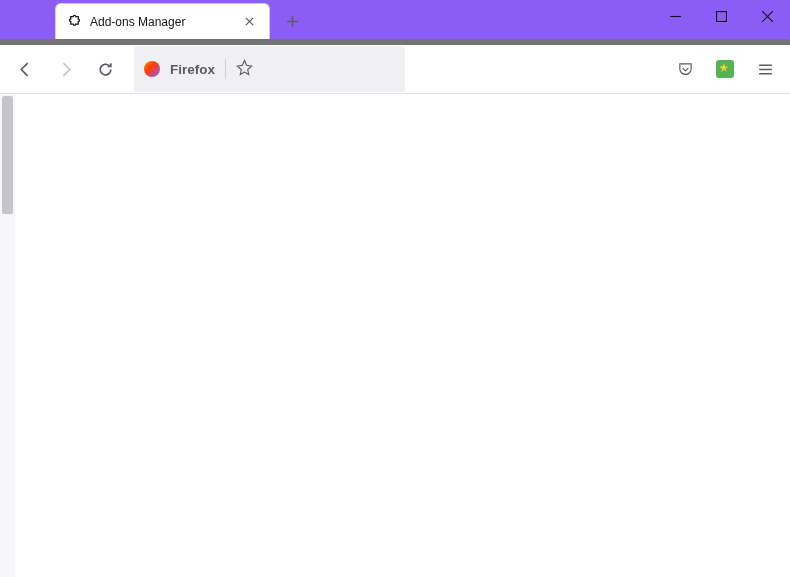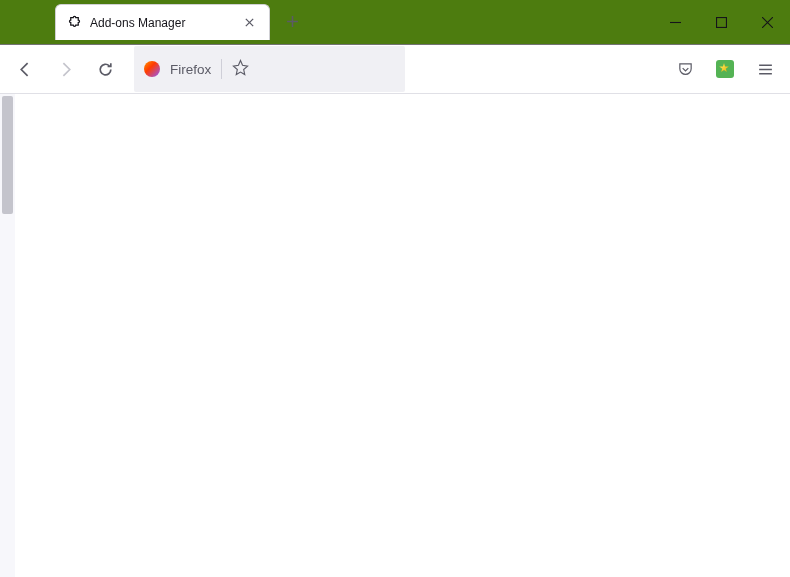--- a/index.html
+++ b/index.html
@@ -1,32 +1,32 @@
 <!DOCTYPE html>
 <html><head>
 <meta charset="utf-8">
 <style>
 * { margin: 0; padding: 0; box-sizing: border-box; font-family: "Segoe UI", Arial, sans-serif; }
 body { width: 790px; height: 577px; background: #fff; overflow: hidden; position: relative; }
 
 
-.titlebar { height: 45px; display: flex; align-items: center; background: #4d7c0f; border-bottom: 1px solid #737373; }
+.titlebar { height: 45px; display: flex; align-items: flex-end; background: #8b5cf6; border-bottom: 6px solid #737373; }
 .tab { margin-left: 55px; height: 36px; width: 215px; background: #fff; border-radius: 6px 6px 0 0; display: flex; align-items: center; padding: 0 10px; font-size: 12px; color: #15141a; border: 1px solid #d0d0d4; border-bottom: none; }
 .tab .tabicon { width: 16px; height: 16px; margin-right: 8px; display: flex; align-items: center; justify-content: center; }
 .tab .tablabel { flex: 1; }
 .tab .tabclose { width: 20px; height: 20px; display: flex; align-items: center; justify-content: center; color: #5b5b66; cursor: pointer; }
 .newtab { width: 32px; height: 32px; display: flex; align-items: center; justify-content: center; margin-left: 6px; color: #5b5b66; cursor: pointer; margin-bottom: 2px; }
 .winctrls { margin-left: auto; display: flex; height: 45px; }
 .winctrls > div { width: 46px; display: flex; align-items: center; justify-content: center; color: #15141a; font-size: 11px; cursor: pointer; }
 
 
 .toolbar { height: 49px; display: flex; align-items: center; padding: 0 8px; gap: 6px; border-bottom: 1px solid #e0e0e6; }
 .tbtn { width: 34px; height: 34px; display: flex; align-items: center; justify-content: center; color: #5b5b66; border-radius: 4px; cursor: pointer; }
 .tbtn.disabled { color: #c4c4cc; }
-.urlbar { flex: 1; height: 46px; background: #f0f0f4; border-radius: 2px; display: flex; align-items: center; padding: 0 10px; gap: 10px; max-width: 460px; margin-left: 6px; }
+.urlbar { flex: 1; height: 46px; background: #f0f0f4; border-radius: 2px; display: flex; align-items: center; padding: 0 10px; gap: 10px; max-width: 460px; margin-left: 6px; font-weight: bold; }
 .urlbar .fx { width: 16px; height: 16px; border-radius: 50%; background: linear-gradient(135deg, #ff9500, #ff3c00 40%, #9059ff); }
 .urlbar .fxlabel { font-size: 13.5px; color: #5b5b66; }
 .urlbar .sep { width: 1px; height: 20px; background: #cfcfd8; }
 .urlbar .url { font-size: 14px; color: #15141a; flex: 1; }
 .urlbar .star { color: #5b5b66; }
 .spacer { flex: 1; }
 .ext-icon { width: 18px; height: 18px; background: #54b354; border-radius: 3px; position: relative; }
 .ext-icon::after { content: ""; position: absolute; left: 3px; top: 3px; width: 10px; height: 10px; background: radial-gradient(circle at 30% 30%, #ffe14d, #d4a700); clip-path: polygon(50% 0%, 61% 35%, 98% 35%, 68% 57%, 79% 91%, 50% 70%, 21% 91%, 32% 57%, 2% 35%, 39% 35%); }
 
 

